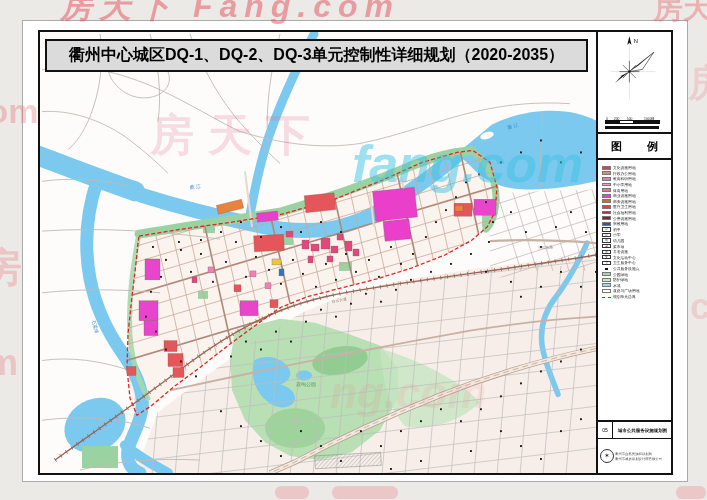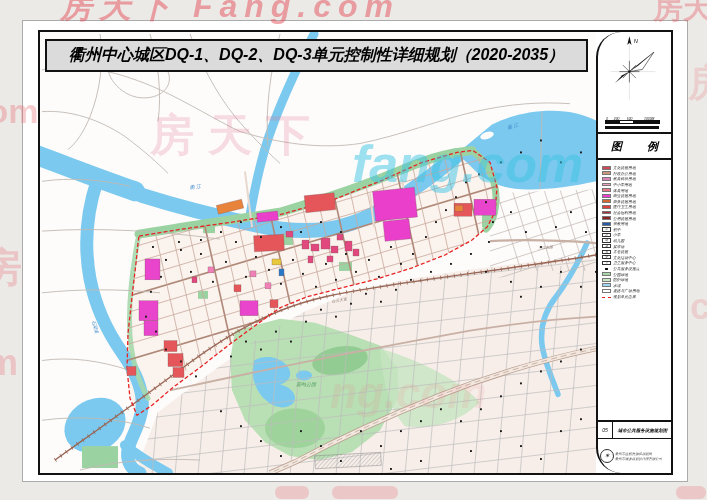--- a/index.html
+++ b/index.html
@@ -2,30 +2,30 @@
 <html><head>
 <meta charset="utf-8">
 <style>
   html,body{margin:0;padding:0;}
   body{width:707px;height:500px;position:relative;overflow:hidden;background:#ECEAE7;
        font-family:"Liberation Sans",sans-serif;}
   
   .page{position:absolute;left:22px;top:20px;width:666px;height:462px;background:#fff;
         border:1px solid #ABABAB;box-sizing:border-box;z-index:1;}
   .frame{position:absolute;left:15px;top:9px;right:14px;bottom:6px;border:2px solid #121212;
-         display:flex;box-sizing:border-box;font-style:italic;}
+         display:flex;box-sizing:border-box;}
   .map-panel{position:relative;width:556px;height:100%;overflow:hidden;background:#FDFCFB;flex:none;}
   .map-panel svg{display:block;}
   .titlebar{position:absolute;left:5px;top:7px;width:543px;height:33px;background:#DBDBDB;
             border:2px solid #111;box-sizing:border-box;display:flex;align-items:center;
             justify-content:center;font-size:16px;font-weight:bold;color:#000;z-index:6;
             white-space:nowrap;}
   
   .sidebar{flex:1;border-left:2px solid #121212;background:#fff;position:relative;
-           display:flex;flex-direction:column;min-width:0;border-radius:25px;}
+           display:flex;flex-direction:column;min-width:0;}
   .compass-box{height:100px;position:relative;flex:none;}
   .compass-box svg{position:absolute;left:2px;top:0;}
   .scalebar{position:absolute;bottom:3px;left:7px;width:56px;}
   .scale-ticks{display:flex;justify-content:space-between;height:6px;}
   .scale-ticks span{font-size:8px;transform:scale(.42);transform-origin:center bottom;color:#222;}
   .scale-bar{display:flex;height:2.5px;border:0.5px solid #111;box-sizing:content-box;width:53px;}
   .scale-bar i{display:block;height:100%;}
   .seg1{width:14px;background:#111;}
   .seg2{width:13px;background:#fff;}
   .seg3{width:26px;background:#111;}

